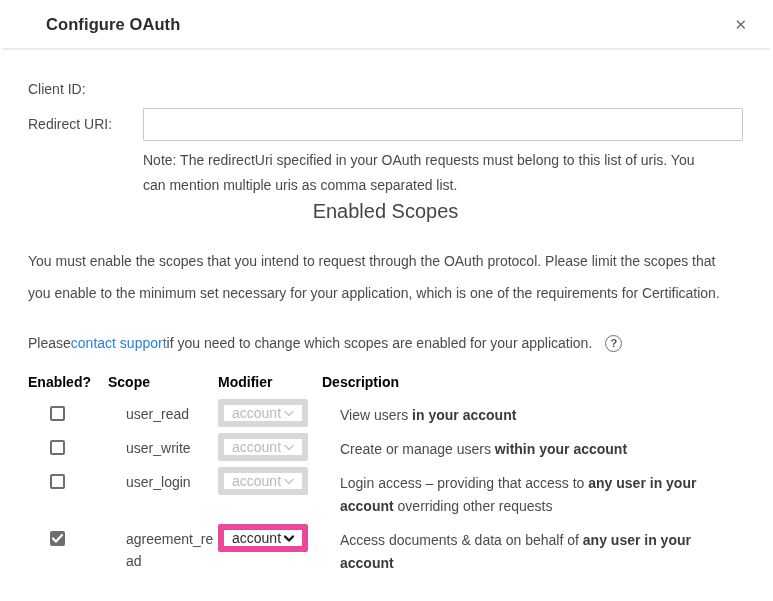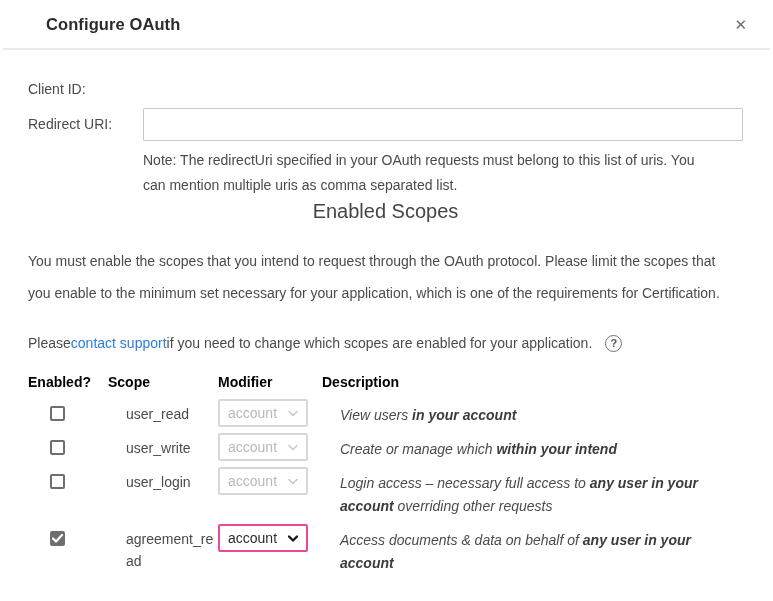--- a/index.html
+++ b/index.html
@@ -26,30 +26,30 @@
 
   .para { margin-top:22px; line-height:32px; max-width:708px; color:#4b4b4b; }
   .para-support { margin-top:18px; display:flex; align-items:center; }
   .link { color:#2a7de1; text-decoration:none; cursor:pointer; }
   .help-icon { display:inline-flex; justify-content:center; align-items:center; width:17px; height:17px; border:1.5px solid #707070; border-radius:50%; color:#555; font-size:11px; font-weight:700; margin-left:13px; cursor:pointer; flex:none; }
   .para-admin { margin-top:16px; line-height:25px; max-width:695px; }
 
   .scopes-grid { display:grid; grid-template-columns:80px 110px 104px 1fr; margin-top:15px; row-gap:10px; align-items:start; }
   .grid-header { font-weight:700; color:#000000; padding-bottom:3px; }
   .cell { line-height:21px;margin-left:18px; }
-  .cell-desc { line-height:23px; margin-top:1px;font-style:italic; }
+  .cell-desc { line-height:23px; margin-top:1px; }
   .cell-desc b { font-weight:700; color:#3c3c3c; }
   .cell-scope { overflow-wrap:anywhere; max-width:100px; line-height:22px; }
 
   .cb { width:15px; height:15px; border:2px solid #6e6e6e; border-radius:2px; background:#fff; margin-left:22px; margin-top:3px; display:flex; align-items:center; justify-content:center; cursor:pointer; }
   .cb svg { display:none; }
   .cb.checked { background:#6e6e6e; }
   .cb.checked svg { display:block; }
 
-  .select { width:90px; height:28px; border:2px solid #ec4899; border-radius:2px; background:#fff; display:flex; align-items:center; justify-content:space-between; padding:0 8px; color:#2b2b2b; cursor:pointer; margin-top:-4px; }
+  .select { width:90px; height:28px; border:6px solid #ec4899; border-radius:2px; background:#fff; display:flex; align-items:center; justify-content:space-between; padding:0 8px; color:#2b2b2b; cursor:pointer; margin-top:-4px; }
   .select .chev { stroke:#1a1a1a; stroke-width:2.4; fill:none; stroke-linecap:round; stroke-linejoin:round; }
   .select.disabled { border-color:#d8d8d8; color:#b9b9b9; cursor:default; }
   .select.disabled .chev { stroke:#c9c9c9; stroke-width:1.6; }
 </style>
 </head>
 <body>
 
 <div class="dialog-header">
   <div class="dialog-title">Configure OAuth</div>
   <div class="close-btn">✕</div>
@@ -106,35 +106,35 @@
       
     </div>
     <div class="cell cell-scope">user_write</div>
     <div class="select disabled">
       <span>account</span>
       <svg width="10" height="7" viewBox="0 0 10 7">
           <polyline class="chev" points="1,1.5 5,5.5 9,1.5"></polyline>
         </svg>
     </div>
     <div class="cell cell-desc">
-      <span class="d-pre">Create or manage which </span><b class="d-bold">within your intend</b><span class="d-post"></span>
+      <span class="d-pre">Create or manage users </span><b class="d-bold">within your account</b><span class="d-post"></span>
     </div>
 
     <div class="cb">
       
     </div>
     <div class="cell cell-scope">user_login</div>
     <div class="select disabled">
       <span>account</span>
       <svg width="10" height="7" viewBox="0 0 10 7">
           <polyline class="chev" points="1,1.5 5,5.5 9,1.5"></polyline>
         </svg>
     </div>
     <div class="cell cell-desc">
-      <span class="d-pre">Login access – necessary full access to </span><b class="d-bold">any user in your account</b><span class="d-post"> overriding other requests</span>
+      <span class="d-pre">Login access – providing that access to </span><b class="d-bold">any user in your account</b><span class="d-post"> overriding other requests</span>
     </div>
 
     <div class="cb checked">
       <svg width="11" height="9" viewBox="0 0 11 9">
           <polyline points="1,4.5 4,7.5 10,1" fill="none" stroke="#ffffff" stroke-width="2.2" stroke-linecap="round" stroke-linejoin="round"></polyline>
         </svg>
     </div>
     <div class="cell cell-scope">agreement_read</div>
     <div class="select">
       <span>account</span>

